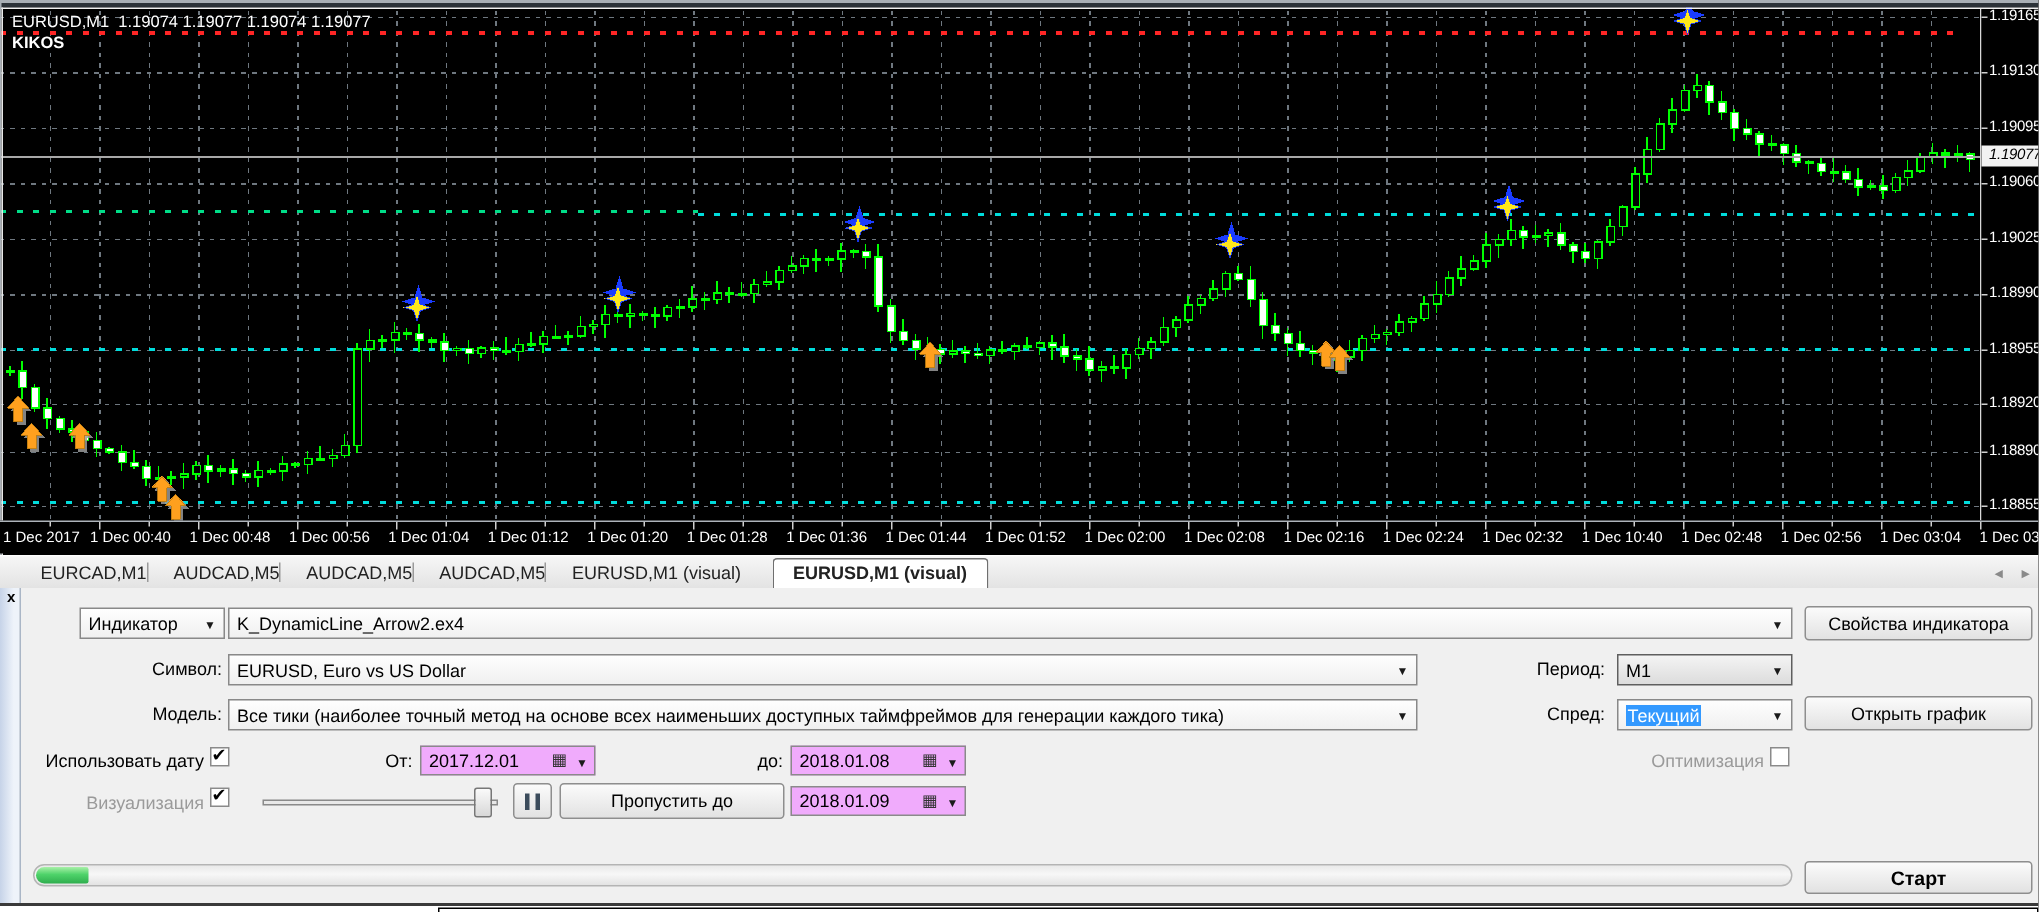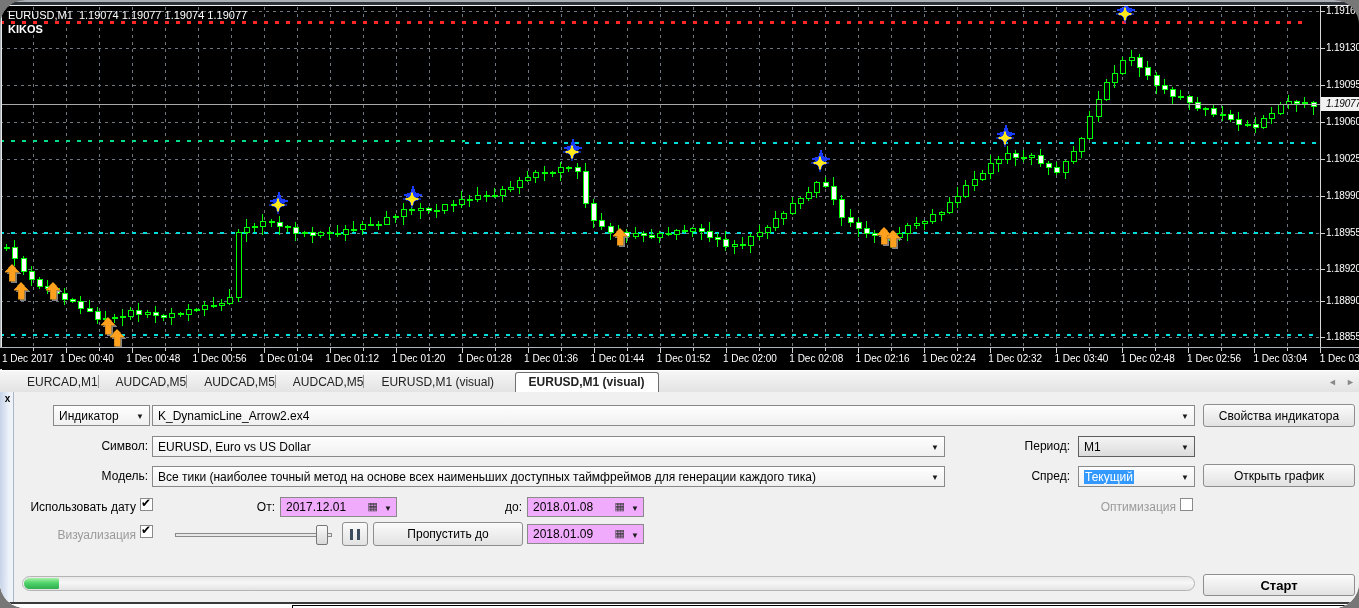--- a/index.html
+++ b/index.html
@@ -1,17 +1,17 @@
 <!DOCTYPE html>
 <html><head>
 <meta charset="utf-8">
 <style>
   html,body{margin:0;padding:0;background:#777;}
   .screen{position:relative;width:1359px;height:608px;background:#f0f0f0;overflow:hidden;
-          font-family:"Liberation Sans",sans-serif;border-radius:25px;-webkit-font-smoothing:antialiased;}
+          font-family:"Liberation Sans",sans-serif;-webkit-font-smoothing:antialiased;}
   
   .chart-window{position:absolute;left:0;top:0;width:1359px;height:370px;background:#000;}
   .frame-top1{position:absolute;left:0;top:0;width:100%;height:2px;background:#a9afb5;}
   .frame-top2{position:absolute;left:0;top:2px;width:100%;height:3px;background:#2c3238;}
   .frame-top3{position:absolute;left:0;top:5px;width:100%;height:1px;background:#f2f2f2;}
   .frame-left1{position:absolute;left:0;top:2px;width:1px;height:368px;background:#a9afb5;}
   .frame-left2{position:absolute;left:1px;top:5px;width:1px;height:365px;background:#e8e8e8;}
   .plot-divider{position:absolute;left:1320px;top:6px;width:1px;height:341px;background:#d8d8d8;}
   svg.plot{position:absolute;left:0;top:0;}
   .ohlc-line{position:absolute;left:8px;top:9px;color:#fff;font-size:11px;white-space:pre;z-index:5;}
@@ -510,21 +510,21 @@
         <div class="ta-label" style="left: 391.5px;">1 Dec 01:20</div>
         <div class="ta-label" style="left: 457.8px;">1 Dec 01:28</div>
         <div class="ta-label" style="left: 524.1px;">1 Dec 01:36</div>
         <div class="ta-label" style="left: 590.4px;">1 Dec 01:44</div>
         <div class="ta-label" style="left: 656.7px;">1 Dec 01:52</div>
         <div class="ta-label" style="left: 723px;">1 Dec 02:00</div>
         <div class="ta-label" style="left: 789.3px;">1 Dec 02:08</div>
         <div class="ta-label" style="left: 855.6px;">1 Dec 02:16</div>
         <div class="ta-label" style="left: 921.9px;">1 Dec 02:24</div>
         <div class="ta-label" style="left: 988.2px;">1 Dec 02:32</div>
-        <div class="ta-label" style="left: 1054.5px;">1 Dec 03:40</div>
+        <div class="ta-label" style="left: 1054.5px;">1 Dec 10:40</div>
         <div class="ta-label" style="left: 1120.8px;">1 Dec 02:48</div>
         <div class="ta-label" style="left: 1187.1px;">1 Dec 02:56</div>
         <div class="ta-label" style="left: 1253.4px;">1 Dec 03:04</div>
         <div class="ta-label" style="left: 1319.7px;">1 Dec 03:12</div>
         <div class="ta-tick" style="left: 33px; height: 3px;"></div>
         <div class="ta-tick" style="left: 66px; height: 5px;"></div>
         <div class="ta-tick" style="left: 99px; height: 3px;"></div>
         <div class="ta-tick" style="left: 132px; height: 5px;"></div>
         <div class="ta-tick" style="left: 165px; height: 3px;"></div>
         <div class="ta-tick" style="left: 198px; height: 5px;"></div>

